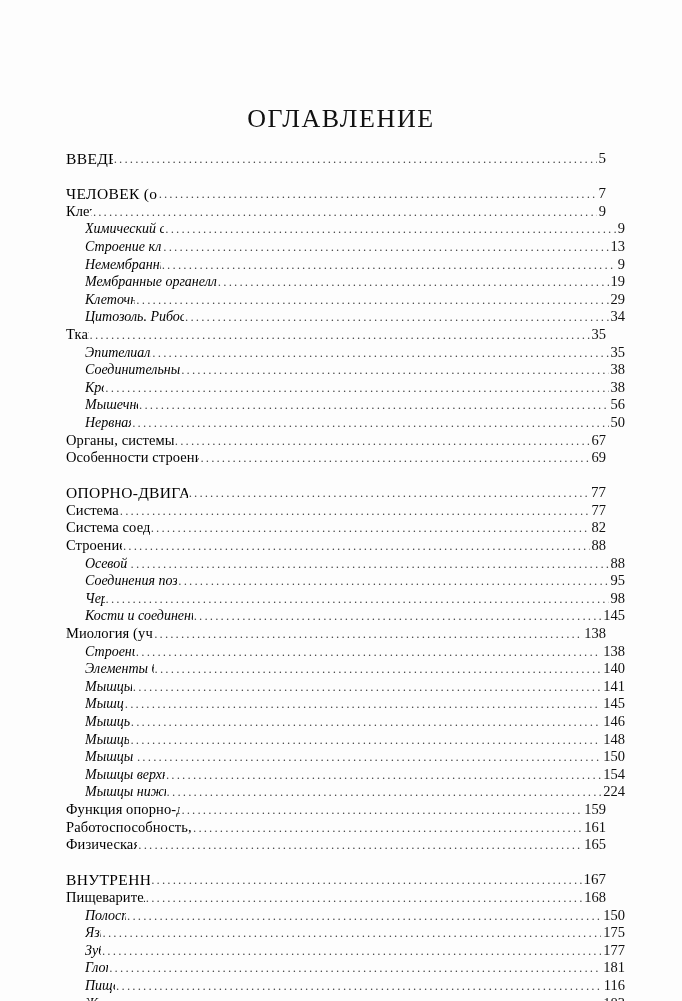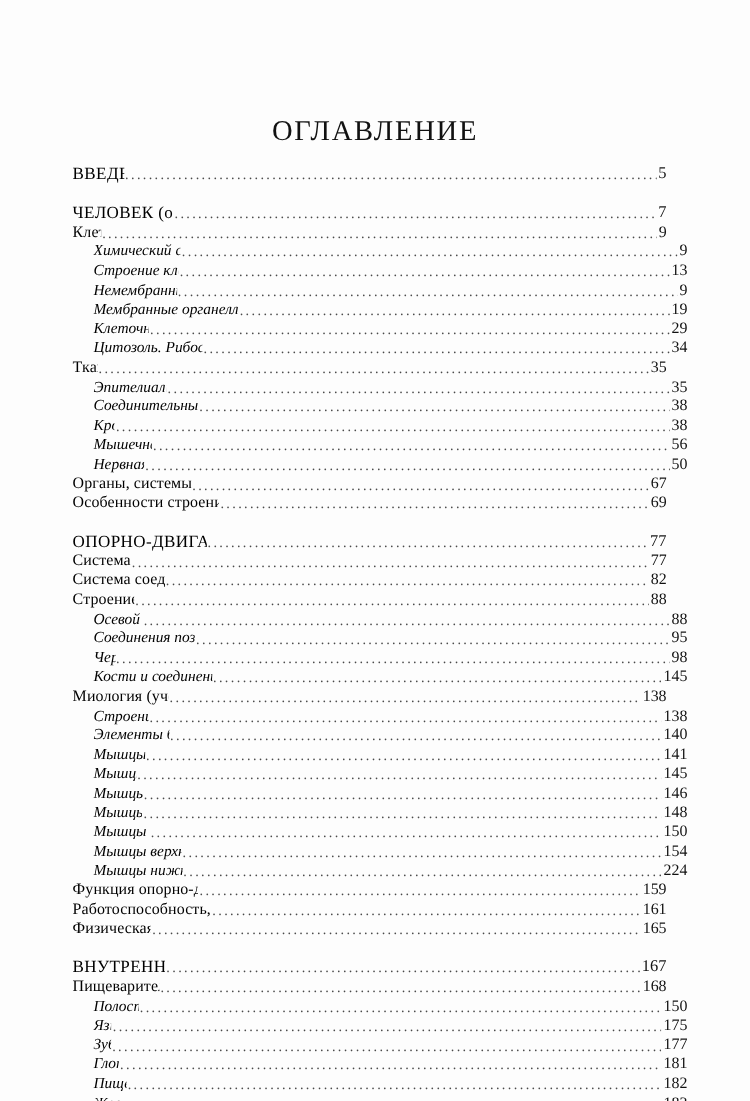--- a/index.html
+++ b/index.html
@@ -326,21 +326,21 @@
         <span class="toc-page">177</span>
       </div>
       <div class="toc-row lvl-2">
         <span class="toc-label">Глотка</span>
         <span class="toc-dots"></span>
         <span class="toc-page">181</span>
       </div>
       <div class="toc-row lvl-2">
         <span class="toc-label">Пищевод.</span>
         <span class="toc-dots"></span>
-        <span class="toc-page">182</span>
+        <span class="toc-page">116</span>
       </div>
       <div class="toc-row lvl-2">
         <span class="toc-label">Желудок.</span>
         <span class="toc-dots"></span>
         <span class="toc-page">183</span>
       </div>
     </div>
 
 </div>
 

